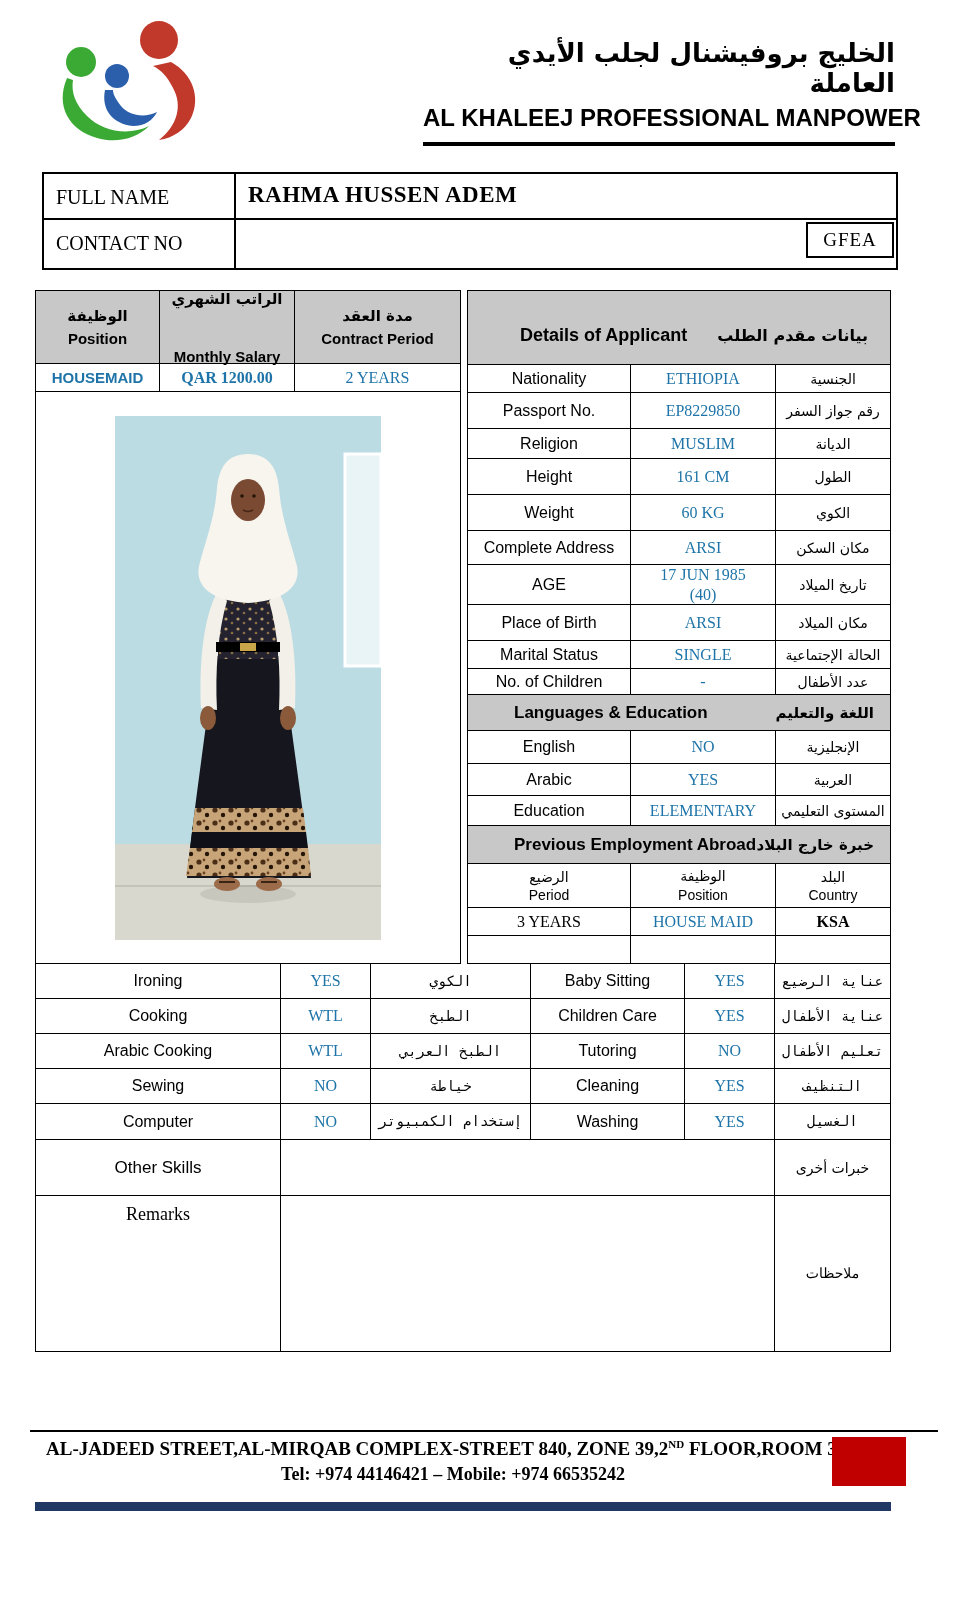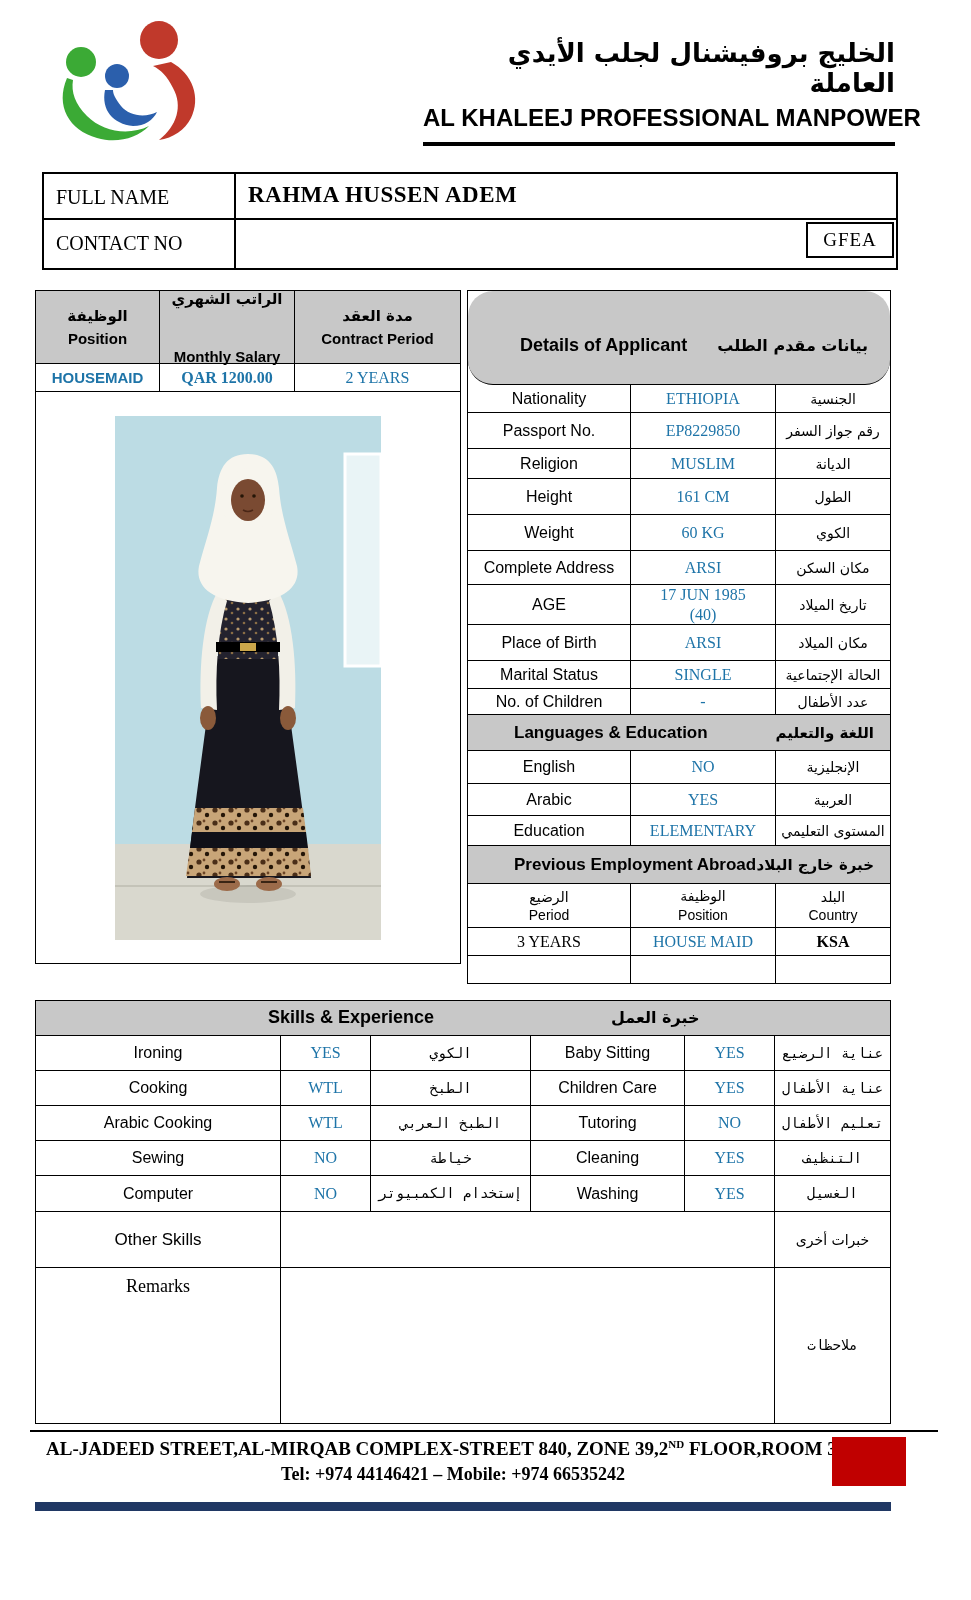--- a/index.html
+++ b/index.html
@@ -44,22 +44,22 @@
   .jv-cell { display:flex; align-items:center; justify-content:center; border-right:1px solid #000;
              color:var(--accent-blue,#1E74A8); font-family:"Liberation Serif",serif; font-size:16px; }
   .jv-cell:last-child { border-right:none; }
   .jv-cell.sansb { font-family:"Liberation Sans",sans-serif; font-weight:bold; font-size:15px; }
   .jv-cell.b { font-weight:bold; }
 
   .photo-cell { height:572px; border:1px solid #000; border-top:none;
                 display:flex; align-items:center; justify-content:center; }
   .photo-svg { width:266px; height:524px; display:block; }
 
-  .details-head { height:94px; border-bottom:1px solid #000; display:flex; align-items:center;
-                  justify-content:space-between; padding:16px 22px 0 52px;border-radius:25px; }
+  .details-head { height:74px; border-bottom:1px solid #000; display:flex; align-items:center;
+                  justify-content:space-between; padding:16px 22px 0 52px; }
   .dh-en { font-weight:bold; font-size:18px; }
   .dh-ar { font-family:"DejaVu Sans",sans-serif; font-weight:bold; font-size:16px; }
 
   .d-row { display:flex; border-bottom:1px solid #000; }
   .d-row.lastrow { border-bottom:none; }
   .d-label { width:163px; border-right:1px solid #000; display:flex; align-items:center;
              justify-content:center; font-size:16px; text-align:center; }
   .d-value { width:145px; border-right:1px solid #000; display:flex; align-items:center; justify-content:center;
              font-family:"Liberation Serif",serif; font-size:16px; color:var(--accent-blue,#1E74A8);
              text-align:center; line-height:1.2; }
@@ -97,21 +97,21 @@
                border:1px solid #000; border-top:none; }
   .or-label { border-right:1px solid #000; display:flex; align-items:center; justify-content:center; font-size:17px; }
   .or-blank { border-right:1px solid #000; }
   .or-ar { display:flex; align-items:center; justify-content:center; font-family:"DejaVu Sans",sans-serif; font-size:14px; }
 
   .remarks-row { display:grid; grid-template-columns:245px 494px 115px; height:156px;
                  border:1px solid #000; border-top:none; }
   .rm-label { border-right:1px solid #000; text-align:center; padding-top:8px;
               font-family:"Liberation Serif",serif; font-size:18px; }
   .rm-blank { border-right:1px solid #000; }
-  .rm-ar { display:flex; align-items:center; justify-content:center; font-family:Liberation Mono, monospace; font-size:14px; }
+  .rm-ar { display:flex; align-items:center; justify-content:center; font-family:Liberation Serif, serif; font-size:14px; }
 
   
   .footer-rule { position:absolute; left:30px; top:1430px; width:908px; border-top:2px solid #000; }
   .footer-text { position:absolute; left:30px; top:1438px; width:846px; text-align:center;
                  font-family:"Liberation Serif",serif; font-weight:bold; font-size:19px; }
   .footer-tel { margin-top:4px; font-size:18px; }
   .footer-text sup { font-size:11px; }
   .red-box { position:absolute; left:832px; top:1437px; width:74px; height:49px; background:var(--footer-red,#C00000); }
   .bottom-bar { position:absolute; left:35px; top:1502px; width:856px; height:9px; background:var(--footer-navy,#203864); }
 </style>
@@ -318,24 +318,20 @@
           <div class="d-ar" style="font-family:'Liberation Serif',serif; font-weight:bold; font-size:16px;">KSA</div>
         </div>
         <div class="d-row rh27 lastrow">
           <div class="d-label"></div>
           <div class="d-value"></div>
           <div class="d-ar"></div>
         </div>
       </div>
     </div>
 
-    <div class="skills-header gray">
-      <span class="sk-en">Skills &amp; Experience</span>
-      <span class="sk-ar">خبرة العمل</span>
-    </div>
 
     <div class="skills-grid">
       <div class="sg">Ironing</div>
       <div class="sg val">YES</div>
       <div class="sg arb">الكوي</div>
       <div class="sg">Baby Sitting</div>
       <div class="sg val">YES</div>
       <div class="sg arb">عناية الرضيع</div>
 
       <div class="sg">Cooking</div>

